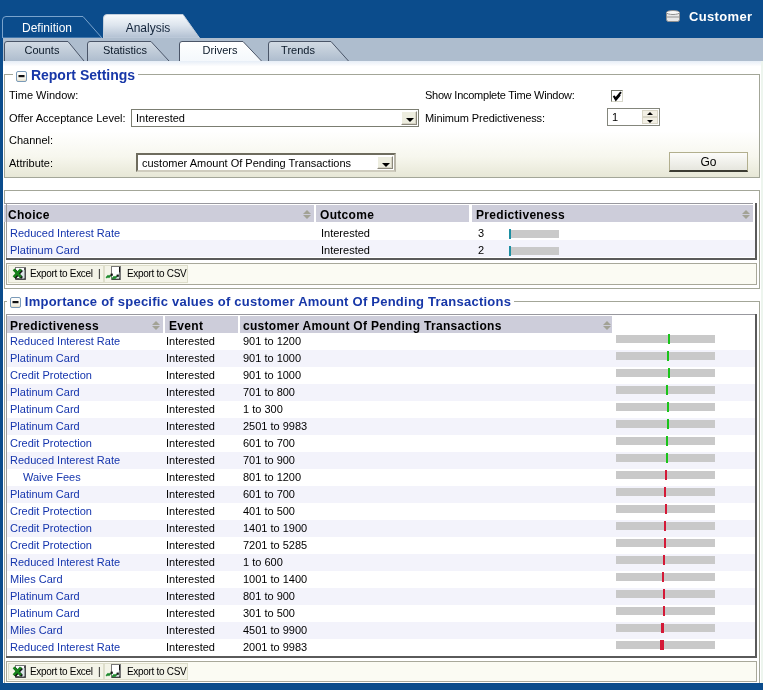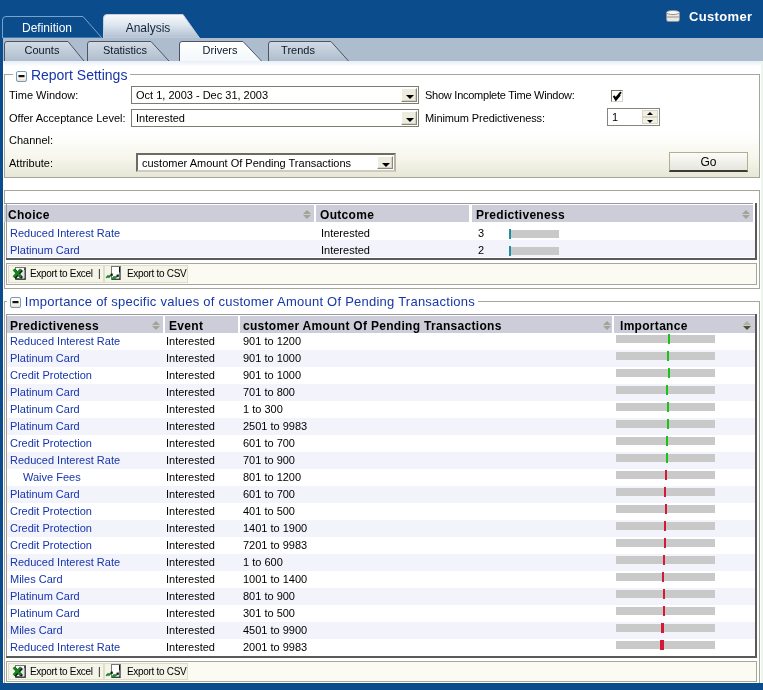--- a/index.html
+++ b/index.html
@@ -1,18 +1,18 @@
 <!DOCTYPE html>
 <html><head><meta charset="utf-8"><title>Analysis</title><style>
 *{margin:0;padding:0;box-sizing:border-box}
 html,body{width:763px;height:690px;overflow:hidden}
 body{font-family:"Liberation Sans",sans-serif;background:#fff}
 .abs{position:absolute}
 .fs{position:absolute;border:1px solid #a3a698;background:#fff}
-.leg{position:absolute;background:#fff;padding:0 3px;color:#1737a8;font-weight:normal;white-space:nowrap}
+.leg{position:absolute;background:#fff;padding:0 3px;color:#1737a8;font-weight:bold;white-space:nowrap}
 .lbl{position:absolute;font-size:11px;color:#000;white-space:nowrap}
 .sel{position:absolute;background:#fff;border:1px solid #7b7d71;font-size:11px;color:#000}
 .sel .tx{position:absolute;left:4px;top:2px;white-space:nowrap}
 .ddb{position:absolute;right:1px;top:1px;bottom:1px;width:16px;background:#ededdf;border:1px solid #fff;border-right-color:#8a887c;border-bottom-color:#8a887c;box-shadow:inset -1px -1px 0 #d6d3c4}
 .ddb:after{content:"";position:absolute;left:4px;top:6px;border:4px solid transparent;border-top:4px solid #000;border-bottom:none}
 .hdr{position:absolute;height:19px;background:#fff;border-top:1px solid #98989e}
 .hc{position:absolute;top:1px;bottom:0;background:#cdcdda}
 .hc .ht{position:absolute;top:3px;left:4px;white-space:nowrap;font-size:12px;font-weight:bold;letter-spacing:0.3px;color:#000}
 .sa{position:absolute;top:4px;width:8px}
 .sa i{display:block;width:0;height:0;border-left:4px solid transparent;border-right:4px solid transparent;margin:1px 0}
@@ -83,24 +83,20 @@
         </defs>
         <rect x="0.5" y="0.5" width="10" height="10" rx="1.5" fill="url(#mb)" stroke="#7a9ab8"></rect>
         <rect x="2.5" y="4" width="6" height="2.2" fill="#111"></rect>
       </svg> Report Settings</div>
 
 <div class="lbl" style="left:9px;top:89px">Time Window:</div>
 <div class="lbl" style="left:9px;top:112px">Offer Acceptance Level:</div>
 <div class="lbl" style="left:9px;top:134px">Channel:</div>
 <div class="lbl" style="left:9px;top:157px">Attribute:</div>
 
-<div class="sel" style="left:131px;top:86px;width:288px;height:18px">
-      <span class="tx">Oct 1, 2003 - Dec 31, 2003</span>
-      <span class="ddb"></span>
-    </div>
 <div class="sel" style="left:131px;top:109px;width:288px;height:18px">
       <span class="tx">Interested</span>
       <span class="ddb"></span>
     </div>
 <div class="sel" style="left:136px;top:153px;width:260px;height:19px;border:2px solid;border-color:#6e6c5e #b8b5a8 #cfccbe #6e6c5e">
       <span class="tx">customer Amount Of Pending Transactions</span>
       <span class="ddb"></span>
     </div>
 
 <div class="lbl" style="left:425px;top:89px;letter-spacing:-0.25px">Show Incomplete Time Window:</div>
@@ -211,27 +207,20 @@
  <div class="hc" style="left:159px;width:73px">
         <span class="ht" style="left:4px">Event</span>
       </div>
  <div class="hc" style="left:234px;width:372px">
         <span class="ht" style="left:3px">customer Amount Of Pending Transactions</span>
         <span class="sa" style="right:1px">
           <i style="border-bottom:4px solid #a2a295"></i>
           <i style="border-top:4px solid #a2a295"></i>
         </span>
       </div>
- <div class="hc" style="left:608px;width:141px">
-        <span class="ht" style="left:6px">Importance</span>
-        <span class="sa" style="right:4px">
-          <i style="border-bottom:4px solid #b0b09c"></i>
-          <i style="border-top:4px solid #50502e"></i>
-        </span>
-      </div>
 </div>
 <div class="row" style="top:333px;background:#ffffff">
       <span class="lnk" style="left:4px">Reduced Interest Rate</span>
       <span class="blk" style="left:160px">Interested</span>
       <span class="blk" style="left:237px">901 to 1200</span>
       <span class="bar" style="left:610px;top:2px;width:99px"></span>
       <span class="tick" style="left:662px;top:1px;width:2px;background:#19c419"></span>
     </div>
 <div class="row" style="top:350px;background:#f3f3fb">
       <span class="lnk" style="left:4px">Platinum Card</span>
@@ -306,21 +295,21 @@
 <div class="row" style="top:520px;background:#f3f3fb">
       <span class="lnk" style="left:4px">Credit Protection</span>
       <span class="blk" style="left:160px">Interested</span>
       <span class="blk" style="left:237px">1401 to 1900</span>
       <span class="bar" style="left:610px;top:2px;width:99px"></span>
       <span class="tick" style="left:658px;top:1px;width:2px;background:#d41937"></span>
     </div>
 <div class="row" style="top:537px;background:#ffffff">
       <span class="lnk" style="left:4px">Credit Protection</span>
       <span class="blk" style="left:160px">Interested</span>
-      <span class="blk" style="left:237px">7201 to 9983</span>
+      <span class="blk" style="left:237px">7201 to 5285</span>
       <span class="bar" style="left:610px;top:2px;width:99px"></span>
       <span class="tick" style="left:658px;top:1px;width:2px;background:#d41937"></span>
     </div>
 <div class="row" style="top:554px;background:#f3f3fb">
       <span class="lnk" style="left:4px">Reduced Interest Rate</span>
       <span class="blk" style="left:160px">Interested</span>
       <span class="blk" style="left:237px">1 to 600</span>
       <span class="bar" style="left:610px;top:2px;width:99px"></span>
       <span class="tick" style="left:657px;top:1px;width:2px;background:#d41937"></span>
     </div>

